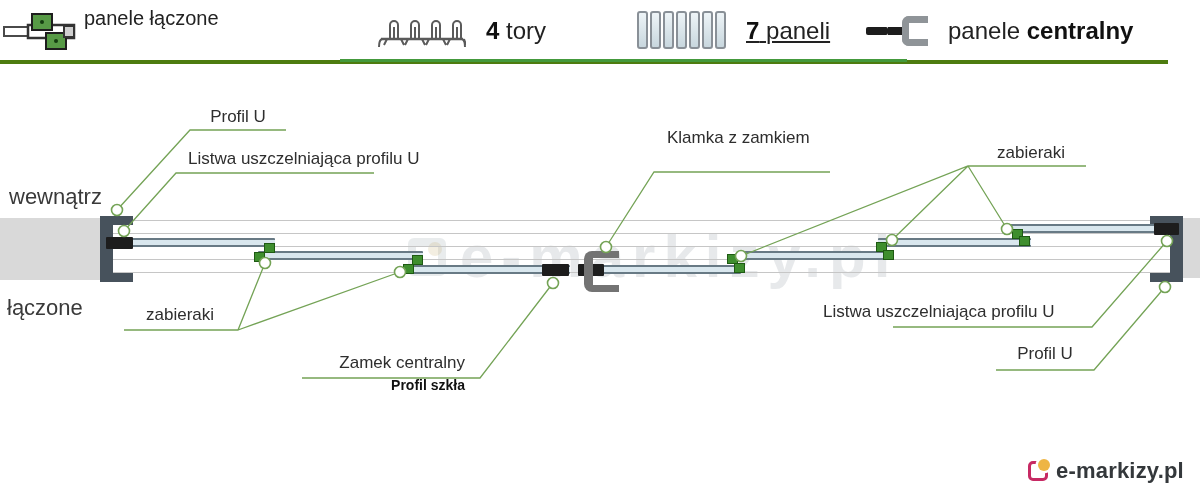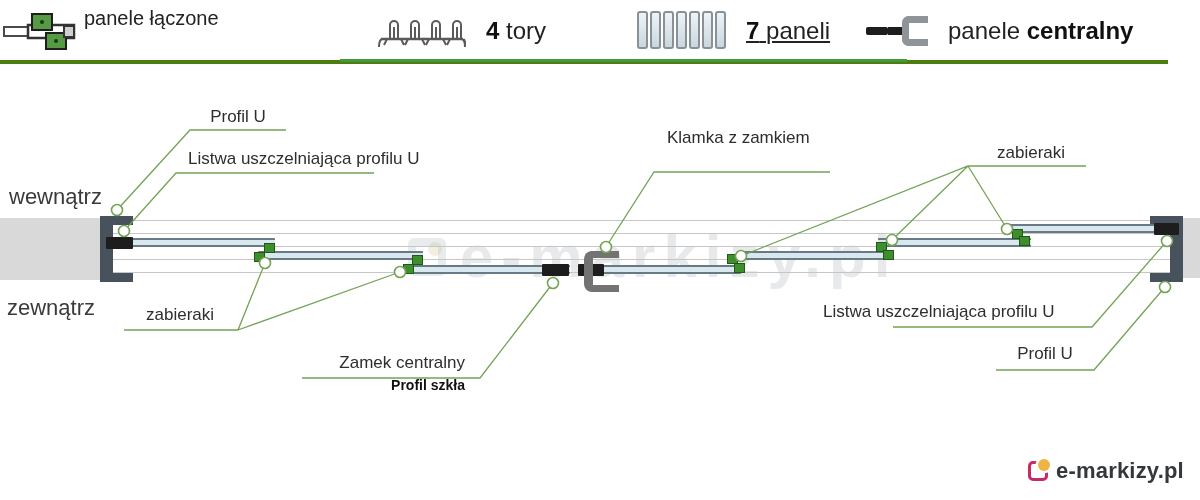--- a/index.html
+++ b/index.html
@@ -139,21 +139,21 @@
 <div id="header-green"></div>
 
 <div id="watermark" class="abs">
   <span class="wm-mark">
       <i></i>
     </span>
   <span class="wm-text">e-markizy.pl</span>
 </div>
 
 <div id="lbl-wewnatrz" class="side-label">wewnątrz</div>
-<div id="lbl-zewnatrz" class="side-label">zewnątrz</div>
+<div id="lbl-zewnatrz" class="side-label">łączone</div>
 
 <div id="wall-left" class="abs"></div>
 <div id="wall-right" class="abs"></div>
 <div id="uprofile-left" class="abs"></div>
 <div id="uprofile-right" class="abs"></div>
 
 <div class="track" style="top:220px"></div>
 <div class="track" style="top:233px"></div>
 <div class="track" style="top:246px"></div>
 <div class="track" style="top:259px"></div>

